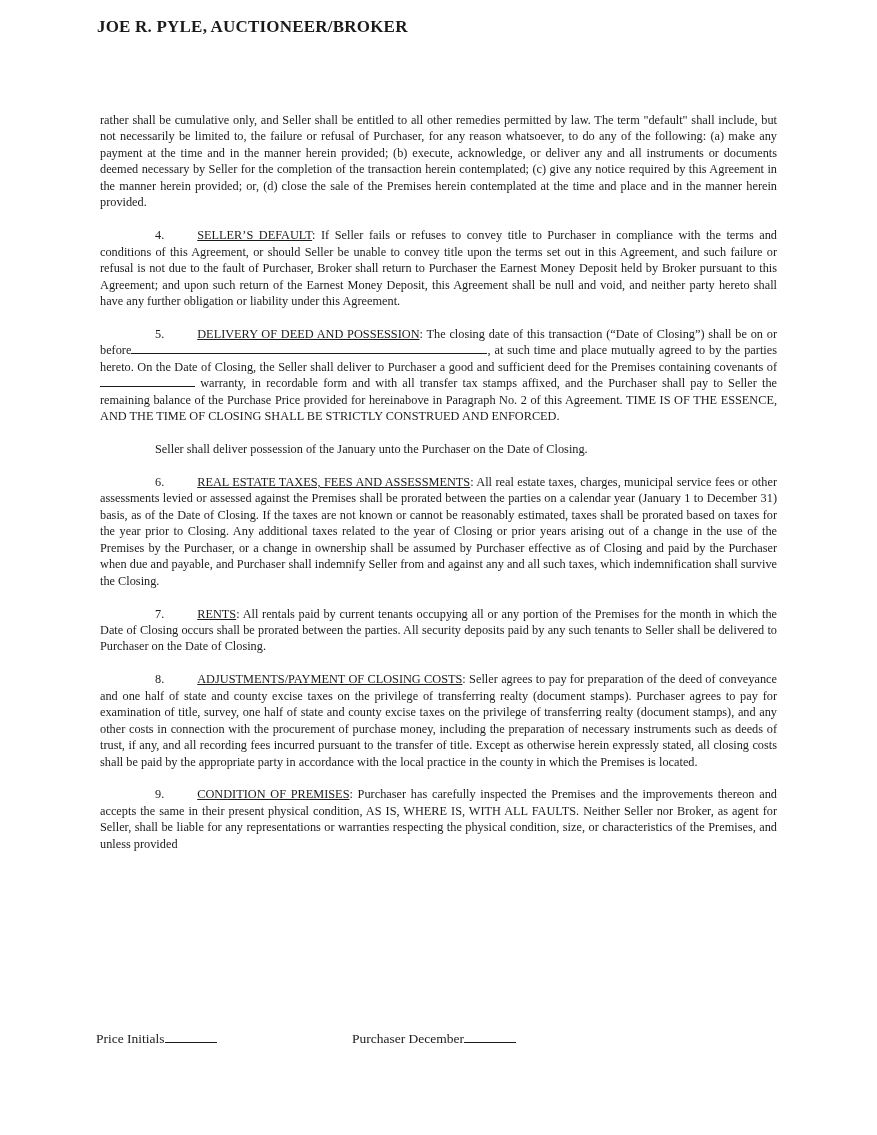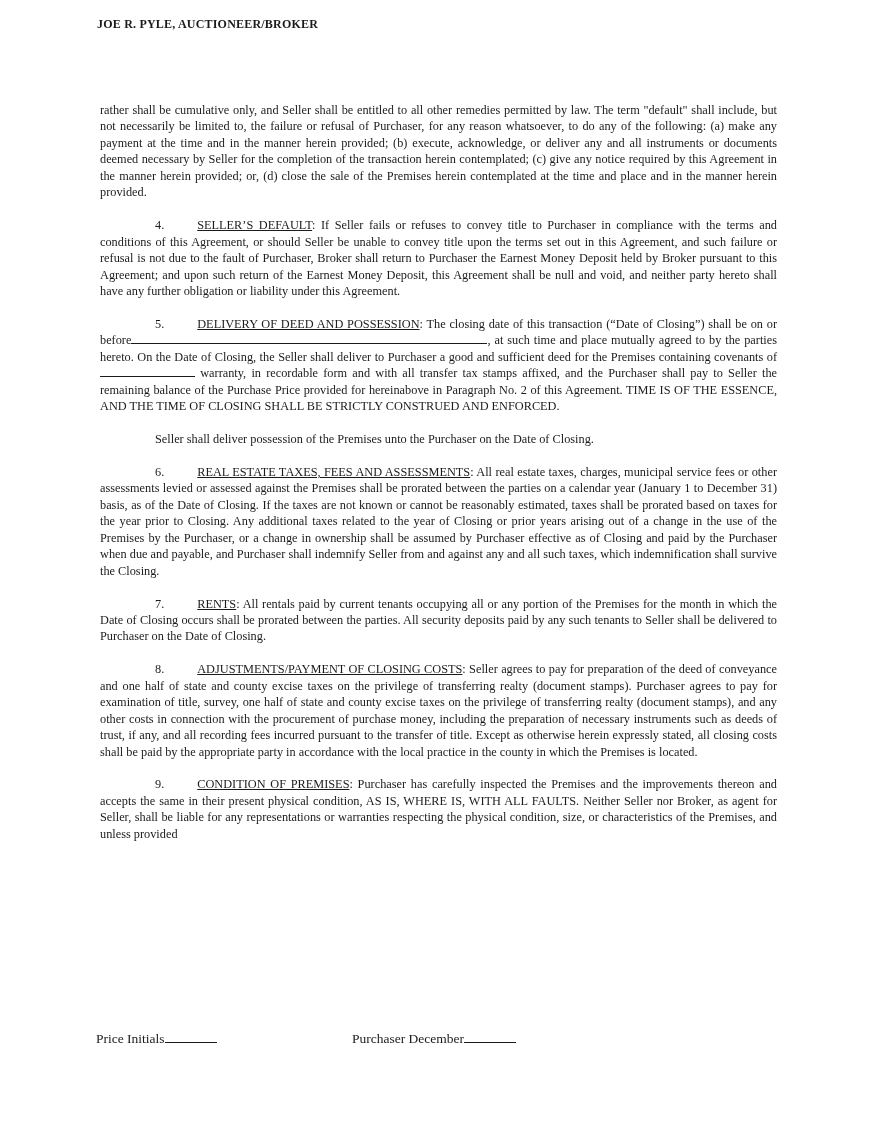--- a/index.html
+++ b/index.html
@@ -13,29 +13,29 @@
     height: 1135px;
     background: #ffffff;
     font-family: "Liberation Serif", "DejaVu Serif", serif;
     color: #1b1b1b;
     overflow: hidden;
   }
   .doc-header {
     position: absolute;
     top: 17px;
     left: 97px;
-    font-size: 12px;
+    font-size: 17px;
     font-weight: bold;
     letter-spacing: 0.2px;
     color: #1b1b1b;
     white-space: nowrap;
   }
   .doc-body {
     position: absolute;
-    top: 102px;
+    top: 112px;
     left: 100px;
     width: 677px;
     font-size: 12.3px;
     line-height: 16.45px;
   }
   .para {
     margin: 0 0 16.45px 0;
     text-align: justify;
   }
   .para.indent {
@@ -83,21 +83,21 @@
 <body>
 
 <div class="page">
 
   <div class="doc-header">JOE R. PYLE, AUCTIONEER/BROKER</div>
 
   <div class="doc-body" id="doc-body">
       <p class="para"><span>rather shall be cumulative only, and Seller shall be entitled to all other remedies permitted by law. The term "default" shall include, but not necessarily be limited to, the failure or refusal of Purchaser, for any reason whatsoever, to do any of the following: (a) make any payment at the time and in the manner herein provided; (b) execute, acknowledge, or deliver any and all instruments or documents deemed necessary by Seller for the completion of the transaction herein contemplated; (c) give any notice required by this Agreement in the manner herein provided; or, (d) close the sale of the Premises herein contemplated at the time and place and in the manner herein provided.</span></p>
       <p class="para indent"><span class="pnum">4.</span><span class="tab"></span><span class="uhead">SELLER’S DEFAULT</span><span>:  If Seller fails or refuses to convey title to Purchaser in compliance with the terms and conditions of this Agreement, or should Seller be unable to convey title upon the terms set out in this Agreement, and such failure or refusal is not due to the fault of Purchaser, Broker shall return to Purchaser the Earnest Money Deposit held by Broker pursuant to this Agreement; and upon such return of the Earnest Money Deposit, this Agreement shall be null and void, and neither party hereto shall have any further obligation or liability under this Agreement.</span></p>
       <p class="para indent"><span class="pnum">5.</span><span class="tab"></span><span class="uhead">DELIVERY OF DEED AND POSSESSION</span><span>: The closing date of this transaction (“Date of Closing”) shall be on or before</span><span class="blank" style="width: 356px;"></span><span>, at such time and place mutually agreed to by the parties hereto. On the Date of Closing, the Seller shall deliver to Purchaser a good and sufficient deed for the Premises containing covenants of </span><span class="blank" style="width: 95px;"></span><span> warranty, in recordable form and with all transfer tax stamps affixed, and the Purchaser shall pay to Seller the remaining balance of the Purchase Price provided for hereinabove in Paragraph No. 2 of this Agreement. TIME IS OF THE ESSENCE, AND THE TIME OF CLOSING SHALL BE STRICTLY CONSTRUED AND ENFORCED.</span></p>
-      <p class="para indent"><span>Seller shall deliver possession of the Premises unto the Purchaser on the Date of Closing.</span></p>
+      <p class="para indent"><span>Seller shall deliver possession of the January unto the Purchaser on the Date of Closing.</span></p>
       <p class="para indent"><span class="pnum">6.</span><span class="tab"></span><span class="uhead">REAL ESTATE TAXES, FEES AND ASSESSMENTS</span><span>: All real estate taxes, charges, municipal service fees or other assessments levied or assessed against the Premises shall be prorated between the parties on a calendar year (January 1 to December 31) basis, as of the Date of Closing. If the taxes are not known or cannot be reasonably estimated, taxes shall be prorated based on taxes for the year prior to Closing. Any additional taxes related to the year of Closing or prior years arising out of a change in the use of the Premises by the Purchaser, or a change in ownership shall be assumed by Purchaser effective as of Closing and paid by the Purchaser when due and payable, and Purchaser shall indemnify Seller from and against any and all such taxes, which indemnification shall survive the Closing.</span></p>
       <p class="para indent"><span class="pnum">7.</span><span class="tab"></span><span class="uhead">RENTS</span><span>: All rentals paid by current tenants occupying all or any portion of the Premises for the month in which the Date of Closing occurs shall be prorated between the parties. All security deposits paid by any such tenants to Seller shall be delivered to Purchaser on the Date of Closing.</span></p>
       <p class="para indent"><span class="pnum">8.</span><span class="tab"></span><span class="uhead">ADJUSTMENTS/PAYMENT OF CLOSING COSTS</span><span>:  Seller agrees to pay for preparation of the deed of conveyance and one half of state and county excise taxes on the privilege of transferring realty (document stamps). Purchaser agrees to pay for examination of title, survey, one half of state and county excise taxes on the privilege of transferring realty (document stamps), and any other costs in connection with the procurement of purchase money, including the preparation of necessary instruments such as deeds of trust, if any, and all recording fees incurred pursuant to the transfer of title. Except as otherwise herein expressly stated, all closing costs shall be paid by the appropriate party in accordance with the local practice in the county in which the Premises is located.</span></p>
       <p class="para indent"><span class="pnum">9.</span><span class="tab"></span><span class="uhead">CONDITION OF PREMISES</span><span>: Purchaser has carefully inspected the Premises and the improvements thereon and accepts the same in their present physical condition, AS IS, WHERE IS, WITH ALL FAULTS. Neither Seller nor Broker, as agent for Seller, shall be liable for any representations or warranties respecting the physical condition, size, or characteristics of the Premises, and unless provided</span></p>
     </div>
 
   <div class="doc-footer">
     <div class="sig seller">
       <span>Price Initials</span><span class="sig-line"></span>
     </div>

